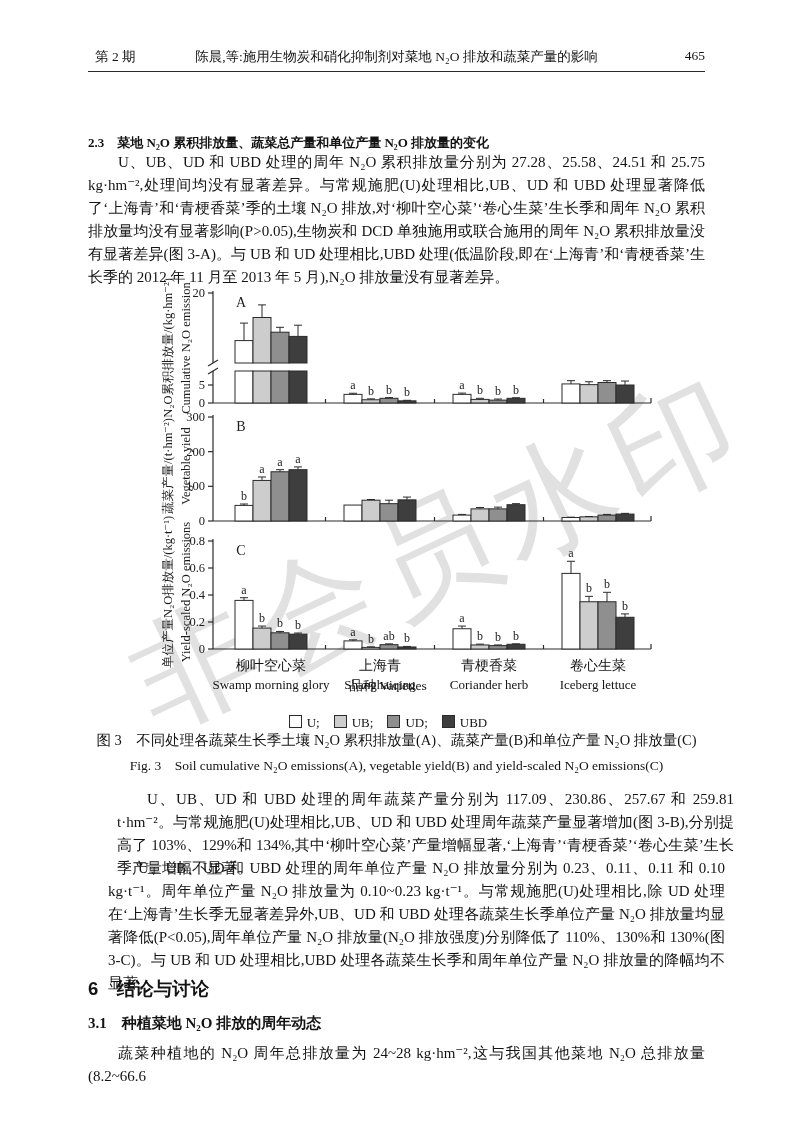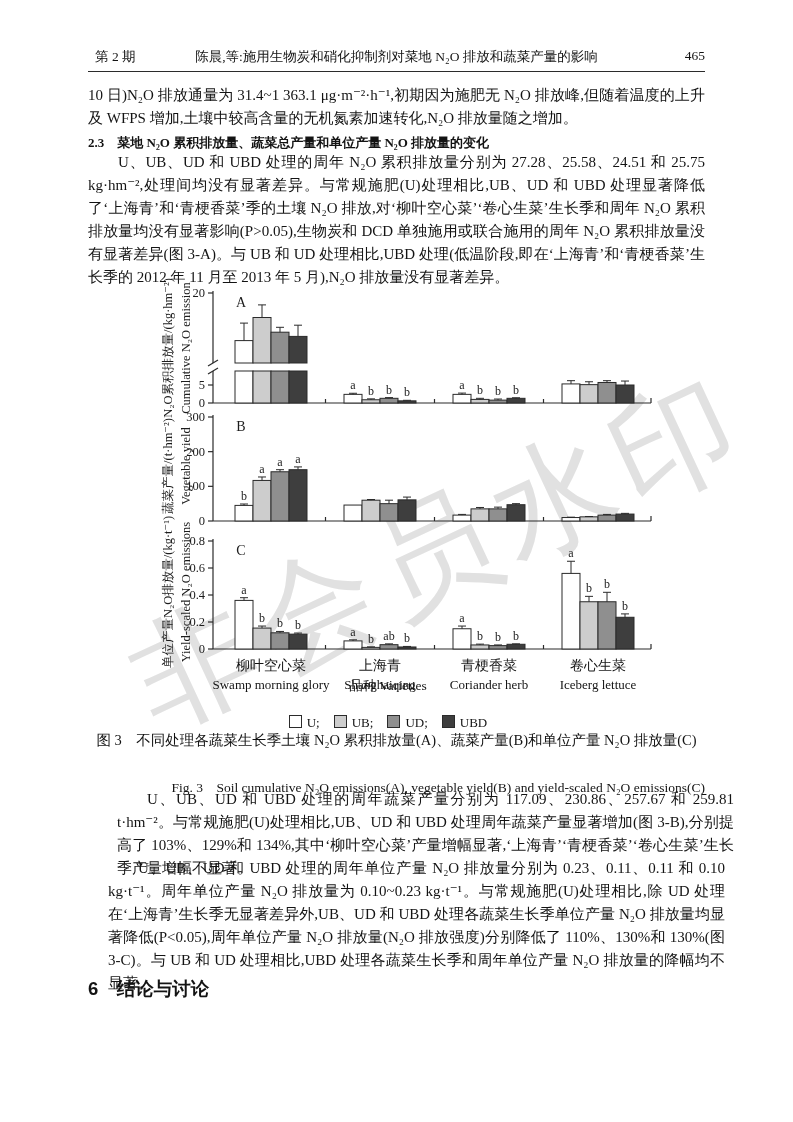--- a/index.html
+++ b/index.html
@@ -46,21 +46,20 @@
 
 <div class="page">
 
   <div class="abs wm">非会员水印</div>
 
   <div class="abs layer hdr" style="left:95px;top:48px;">第 2 期</div>
   <div class="abs layer hdr" style="left:88px;top:48px;width:617px;text-align:center;">陈晨,等:施用生物炭和硝化抑制剂对菜地 N₂O 排放和蔬菜产量的影响</div>
   <div class="abs layer hdr" style="left:88px;top:48px;width:617px;text-align:right;">465</div>
   <div class="abs layer rule" style="left:88px;top:71px;width:617px;"></div>
 
-  <p class="abs layer body" style="top:84px;">10 日)N₂O 排放通量为 31.4~1 363.1 μg·m⁻²·h⁻¹,初期因为施肥无 N₂O 排放峰,但随着温度的上升及 WFPS 增加,土壤中较高含量的无机氮素加速转化,N₂O 排放量随之增加。</p>
   <div class="abs layer h23" style="left:88px;top:134px;width:617px;">2.3　菜地 N₂O 累积排放量、蔬菜总产量和单位产量 N₂O 排放量的变化</div>
   <p class="abs layer body indent" style="top:151px;">U、UB、UD 和 UBD 处理的周年 N₂O 累积排放量分别为 27.28、25.58、24.51 和 25.75 kg·hm⁻²,处理间均没有显著差异。与常规施肥(U)处理相比,UB、UD 和 UBD 处理显著降低了‘上海青’和‘青梗香菜’季的土壤 N₂O 排放,对‘柳叶空心菜’‘卷心生菜’生长季和周年 N₂O 累积排放量均没有显著影响(P&gt;0.05),生物炭和 DCD 单独施用或联合施用的周年 N₂O 累积排放量没有显著差异(图 3-A)。与 UB 和 UD 处理相比,UBD 处理(低温阶段,即在‘上海青’和‘青梗香菜’生长季的 2012 年 11 月至 2013 年 5 月),N₂O 排放量没有显著差异。</p>
 
   <div class="abs layer figure">
 
     <div class="abs ylabel" style="left:5px;top:44px;width:170px;height:38px;">
       <div>N₂O累积排放量/(kg·hm⁻²)</div>
       <div>Cumulative N₂O emission</div>
     </div>
     <div class="abs ylabel" style="left:5px;top:162px;width:170px;height:38px;">
@@ -316,20 +315,22 @@
     <div class="abs xtitle" style="top:392px;width:600px;">品种 Varieties</div>
 
     <div id="legend" class="abs legend" style="top:430px;width:600px;">
         <span><span class="sw" style="background: rgb(255, 255, 255);"></span>U;</span>
         <span><span class="sw" style="background: rgb(205, 205, 205);"></span>UB;</span>
         <span><span class="sw" style="background: rgb(143, 143, 143);"></span>UD;</span>
         <span><span class="sw" style="background: rgb(62, 62, 62);"></span>UBD</span>
       </div>
 
     <p class="abs cap capzh" style="top:446px;">图 3　不同处理各蔬菜生长季土壤 N₂O 累积排放量(A)、蔬菜产量(B)和单位产量 N₂O 排放量(C)</p>
-    <p class="abs cap capen" style="top:494px;text-align:right;">Fig. 3　Soil cumulative N₂O emissions(A), vegetable yield(B) and yield-scaled N₂O emissions(C)</p>
+    <p class="abs cap capen" style="top:472px;">Fig. 3　Soil cumulative N₂O emissions(A), vegetable yield(B) and yield-scaled N₂O emissions(C)</p>
   </div>
 
   <p class="abs layer body indent" style="top:788px;margin-left:29px;">U、UB、UD 和 UBD 处理的周年蔬菜产量分别为 117.09、230.86、257.67 和 259.81 t·hm⁻²。与常规施肥(U)处理相比,UB、UD 和 UBD 处理周年蔬菜产量显著增加(图 3-B),分别提高了 103%、129%和 134%,其中‘柳叶空心菜’产量增幅显著,‘上海青’‘青梗香菜’‘卷心生菜’生长季产量增幅不显著。</p>
   <p class="abs layer body indent" style="top:857px;margin-left:20px;">U、UB、UD 和 UBD 处理的周年单位产量 N₂O 排放量分别为 0.23、0.11、0.11 和 0.10 kg·t⁻¹。周年单位产量 N₂O 排放量为 0.10~0.23 kg·t⁻¹。与常规施肥(U)处理相比,除 UD 处理在‘上海青’生长季无显著差异外,UB、UD 和 UBD 处理各蔬菜生长季单位产量 N₂O 排放量均显著降低(P&lt;0.05),周年单位产量 N₂O 排放量(N₂O 排放强度)分别降低了 110%、130%和 130%(图 3-C)。与 UB 和 UD 处理相比,UBD 处理各蔬菜生长季和周年单位产量 N₂O 排放量的降幅均不显著。</p>
   <div class="abs layer h3" style="left:88px;top:976px;width:617px;">6　结论与讨论</div>
+  <div class="abs layer h31" style="left:88px;top:1014px;width:617px;">3.1　种植菜地 N₂O 排放的周年动态</div>
+  <p class="abs layer body indent" style="top:1042px;">蔬菜种植地的 N₂O 周年总排放量为 24~28 kg·hm⁻²,这与我国其他菜地 N₂O 总排放量(8.2~66.6</p>
 
 </div>
 
 </body></html>

